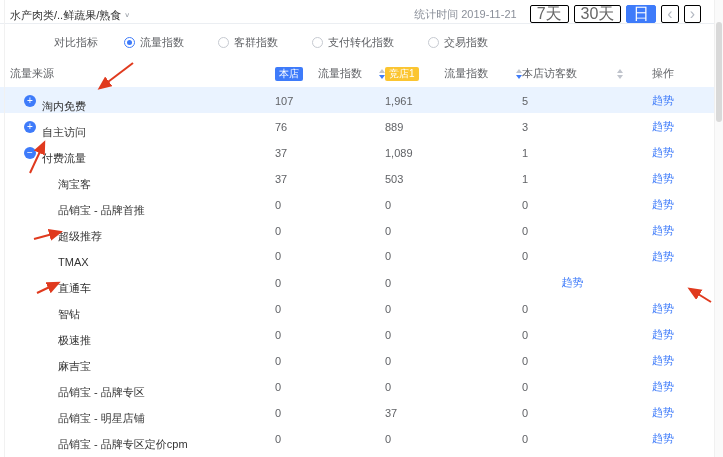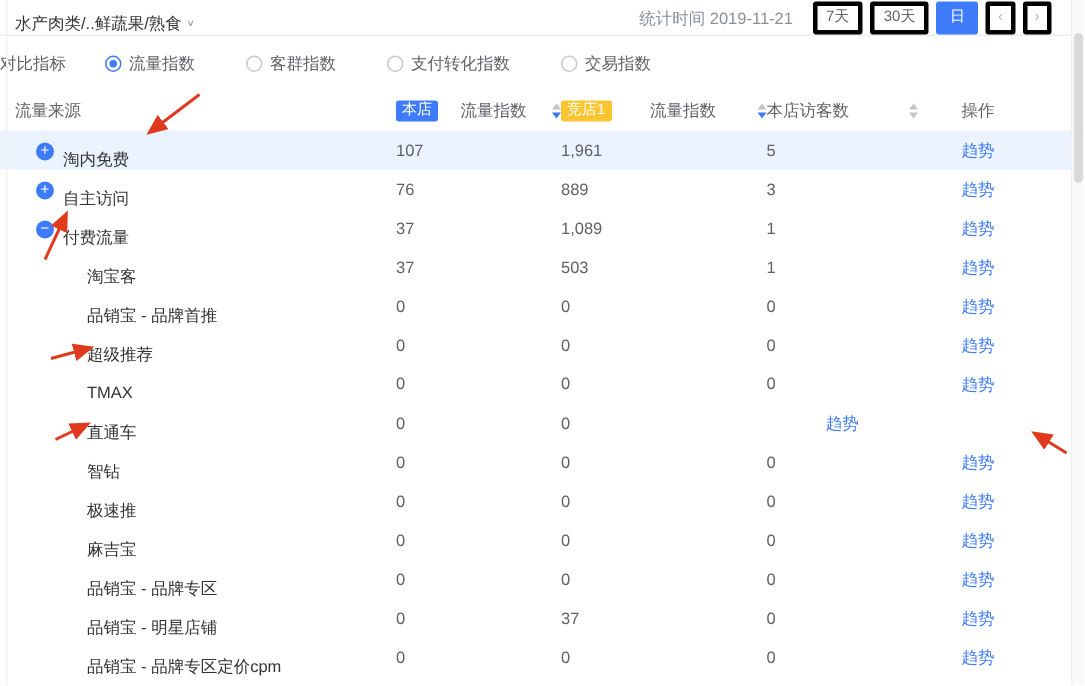--- a/index.html
+++ b/index.html
@@ -17,38 +17,38 @@
   }
   .left-edge{position:absolute;left:4px;top:0;width:1px;height:457px;background:#f1f1f1;}
 
   
   .topbar{display:flex;justify-content:space-between;align-items:flex-end;height:24px;
     padding:0 22px 0 10px;border-bottom:1px solid #ebeef2;}
   .breadcrumb{font-size:11px;color:#333;display:flex;align-items:center;gap:3px;cursor:pointer;}
   .caret-icon{color:#9aa0a8;font-size:8px;transform:scaleY(.8);}
   .controls{display:flex;align-items:center;gap:5px;}
   .stat-time{font-size:11px;color:#8a8f99;margin-right:8px;}
-  .btn{font-size:10px;color:#666;border:3px solid #000000;background:#fff;border-radius:2px;
+  .btn{font-size:16px;color:#666;border:1px solid #000000;background:#fff;border-radius:2px;
     padding:2px 6px;line-height:12px;cursor:pointer;white-space:nowrap;}
   .btn.active{background:var(--accent);border-color:var(--accent);color:#fff;}
   .btn.nav{padding:2px 5px;color:#b4b9c2;}
 
   
-  .filter-row{display:flex;align-items:center;height:36px;font-size:11px;color:#606266;}
+  .filter-row{display:flex;align-items:center;height:36px;padding-left:10px;font-size:11px;color:#606266;margin-left:44px;}
   .filter-label{margin-right:26px;}
   .radio-option{display:flex;align-items:center;margin-right:34px;cursor:pointer;}
   .radio{width:11px;height:11px;border:1px solid #c6cad1;border-radius:50%;margin-right:5px;
     position:relative;background:#fff;flex:none;}
   .radio.checked{border-color:var(--accent);}
   .radio.checked::after{content:'';position:absolute;inset:2px;border-radius:50%;background:var(--accent);}
 
   
   .table{font-size:11px;}
   .thead,.tr{display:grid;grid-template-columns:1fr 110px 137px 101px 80px;align-items:center;
-    padding-left:10px;padding-right:31px;}
+    padding-left:10px;padding-right:20px;}
   .thead{height:27px;color:#606266;}
   .th.right{display:flex;justify-content:space-between;align-items:center;gap:12px;}
   .th.action{text-align:center;}
   .badge{font-size:10px;color:#fff;border-radius:2px;padding:0 4px;height:14px;line-height:14px;flex:none;}
   .badge.own{background:var(--accent);}
   .badge.comp{background:var(--badge-yellow);}
   .sorter{display:inline-flex;flex-direction:column;margin-left:2px;cursor:pointer;}
   .caret-up{display:block;width:0;height:0;border-left:3px solid transparent;border-right:3px solid transparent;border-bottom:4px solid #c0c4cc;}
   .caret-down{display:block;width:0;height:0;border-left:3px solid transparent;border-right:3px solid transparent;border-top:4px solid #c0c4cc;margin-top:2px;}
   .sorter.desc .caret-down{border-top-color:var(--accent);}

